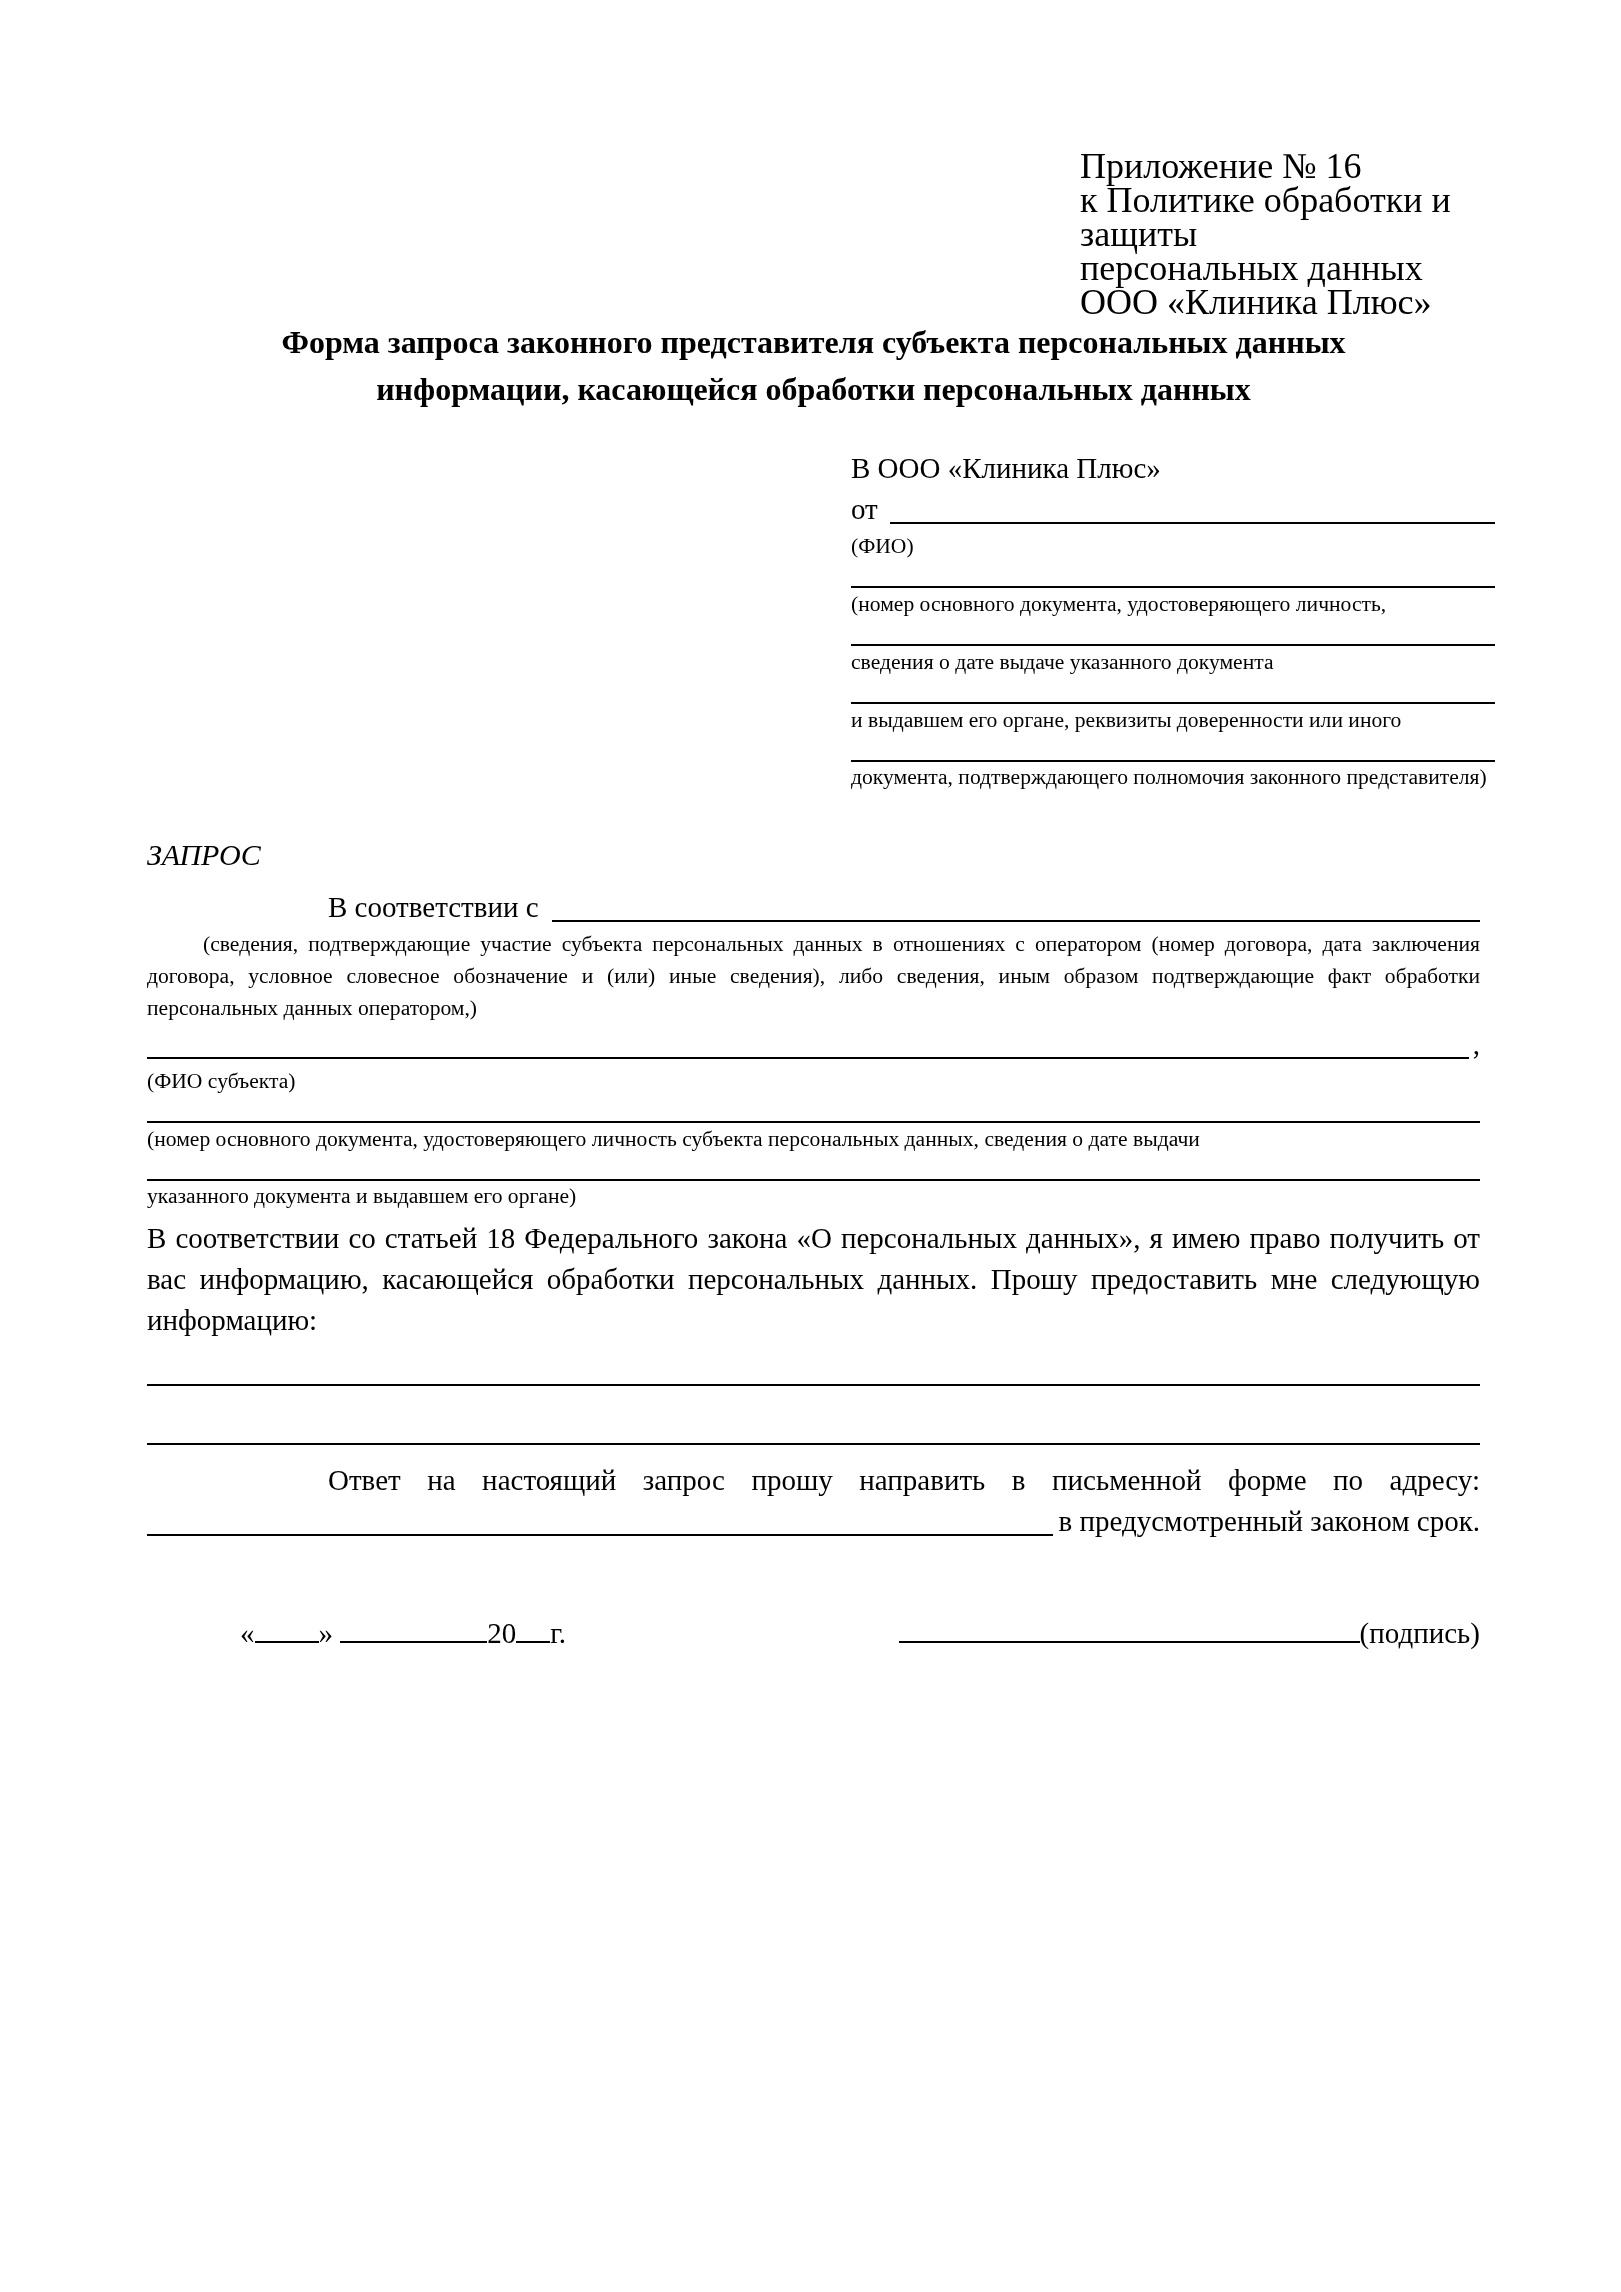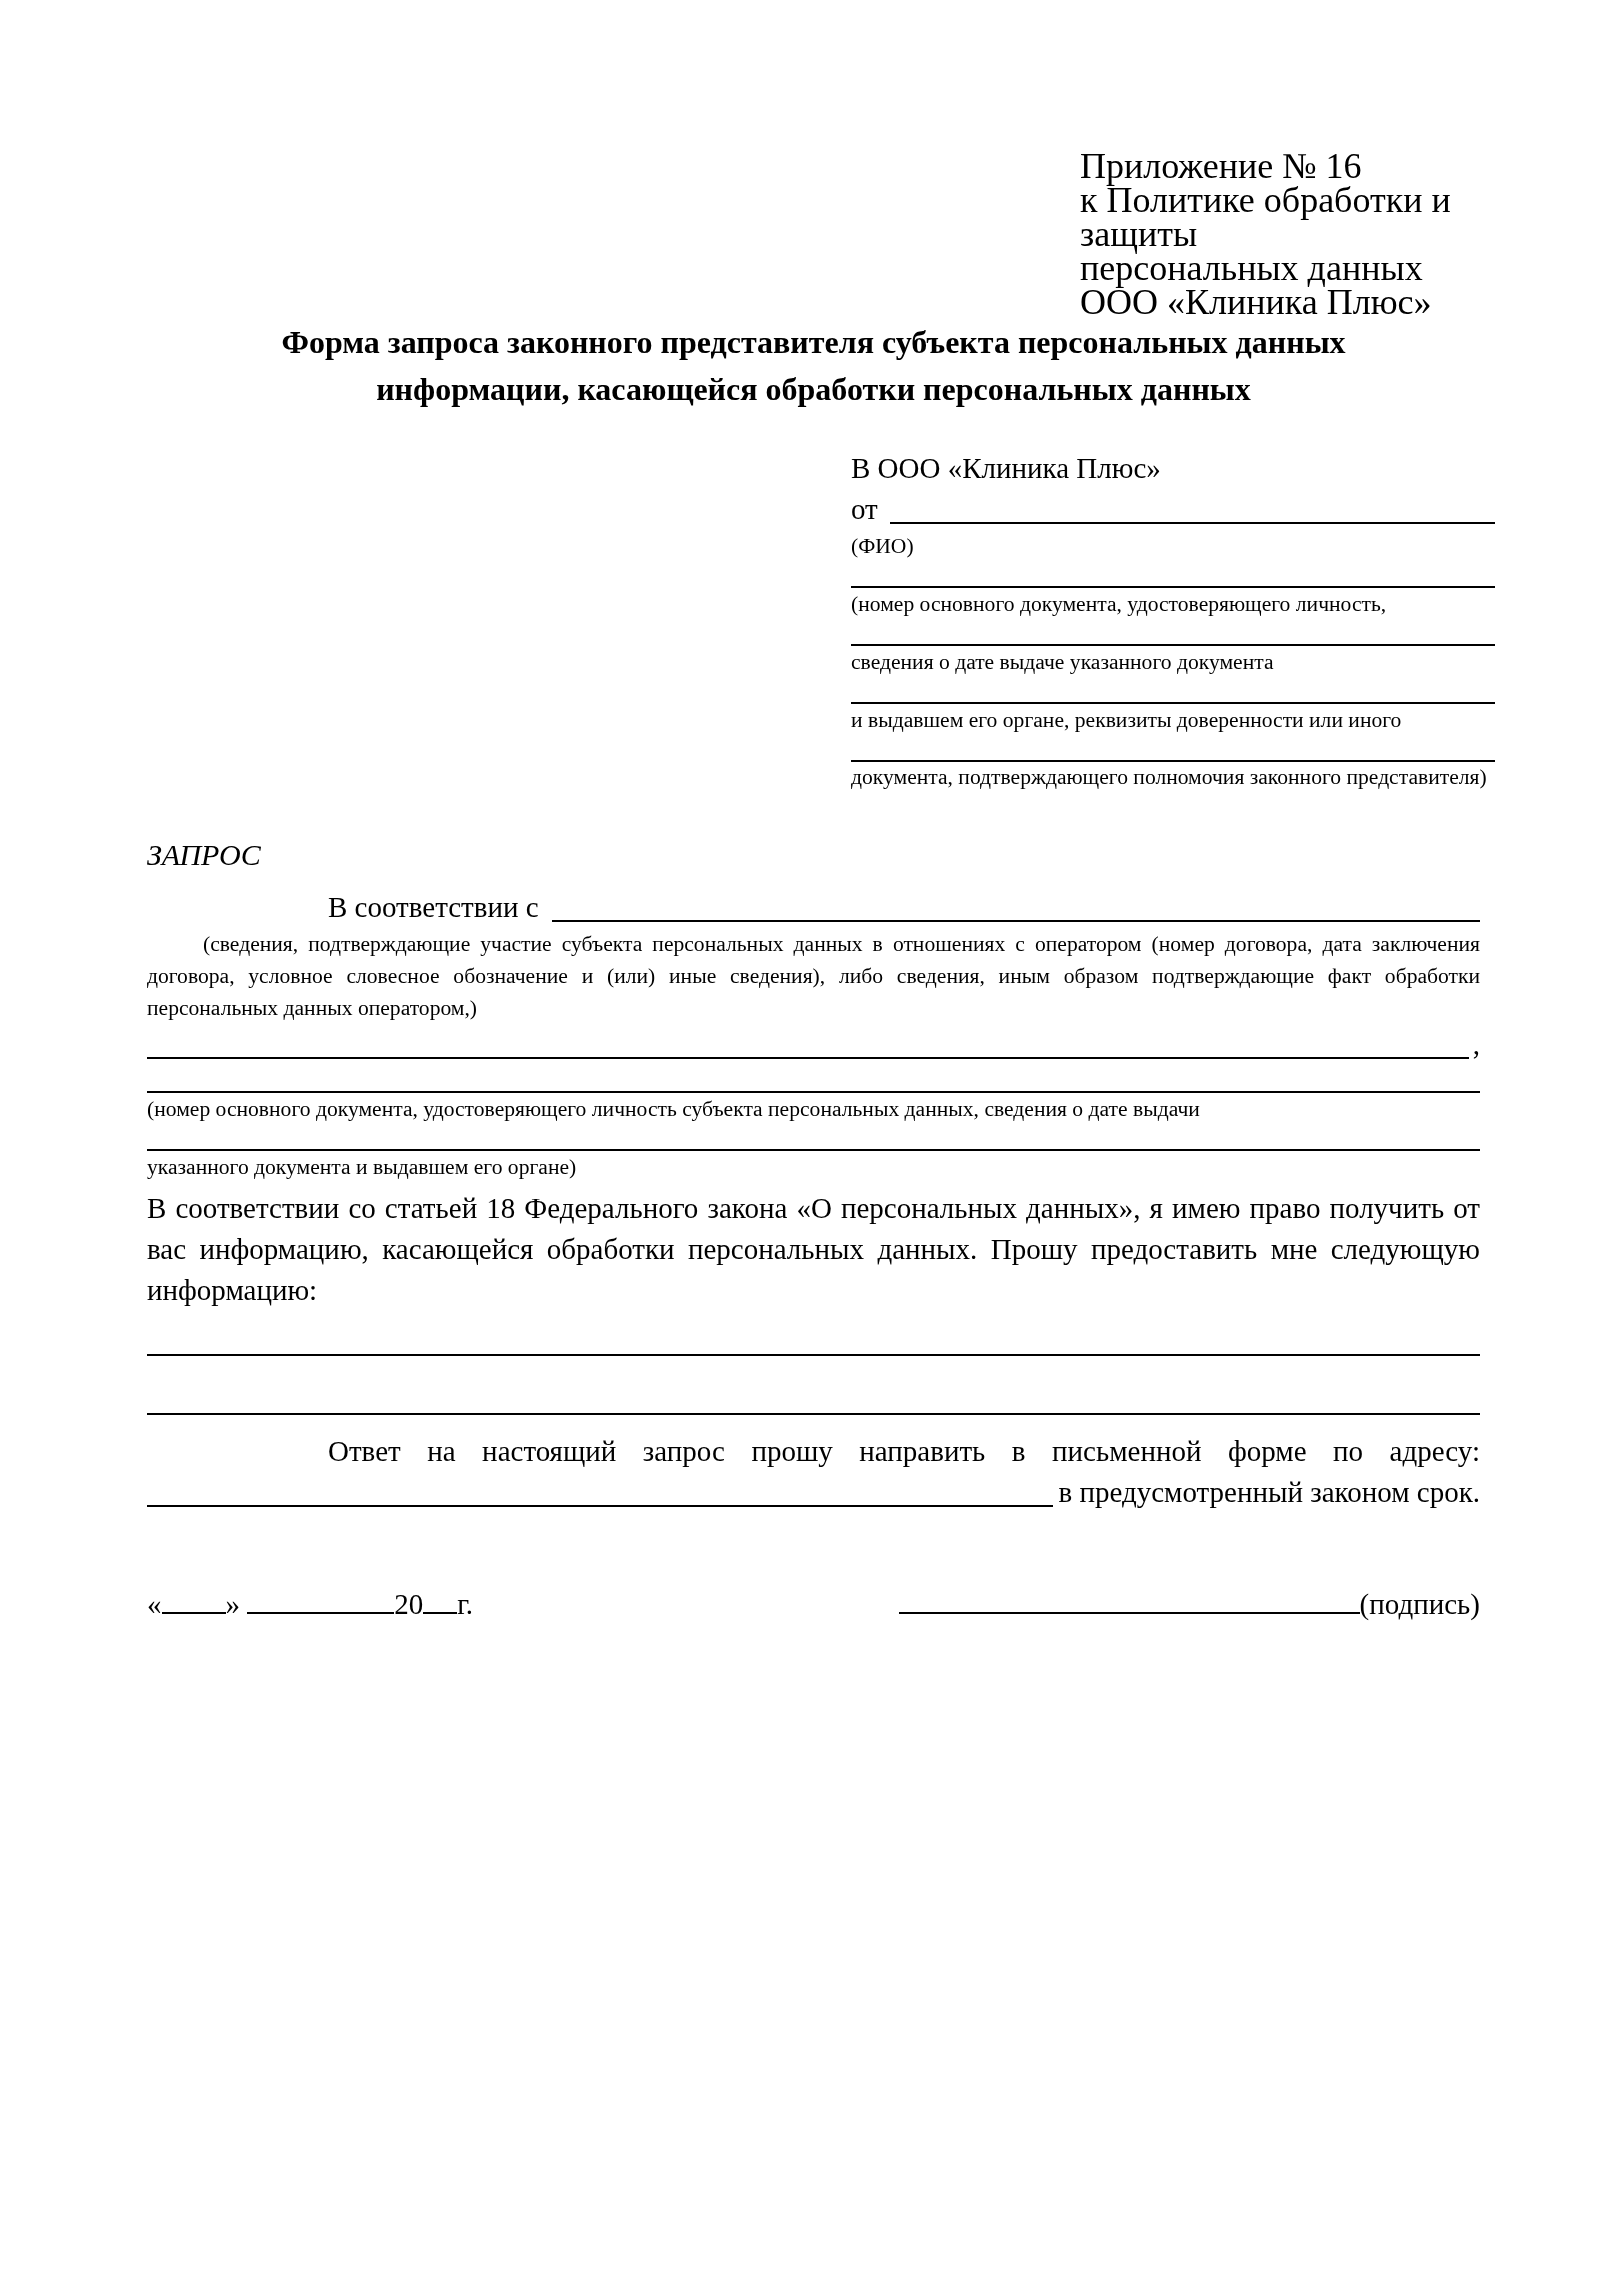--- a/index.html
+++ b/index.html
@@ -89,21 +89,21 @@
   .address-row .tail { margin-left: 5.9px; white-space: nowrap; }
   
   .footer-row {
     margin-top: 71px;
     display: flex;
     justify-content: space-between;
     align-items: baseline;
     font-size: 29px;
     line-height: 41px;
   }
-  .date-group { white-space: nowrap; }
+  .date-group { margin-left: 93px; white-space: nowrap; }
   .sig-group { white-space: nowrap; }
   .iline {
     display: inline-block;
     border-bottom: 2.9px solid #000;
   }
   .iline.day { width: 64px; }
   .iline.month { width: 147px; }
   .iline.year { width: 34px; }
   .iline.sig { width: 461px; }
 </style>
@@ -160,20 +160,21 @@
     <div class="wline"></div>
   </div>
 
   <div class="small-note">(сведения, подтверждающие участие субъекта персональных данных в отношениях с оператором (номер договора, дата заключения договора, условное словесное обозначение и (или) иные сведения), либо сведения, иным образом подтверждающие факт обработки персональных данных оператором,)</div>
 
 
   <div class="comma-row">
     <div class="wline"></div>
     <span class="tail">,</span>
   </div>
+  <div class="caption">(ФИО субъекта)</div>
 
   <div class="field">
     <div class="hr"></div>
     <div class="caption">(номер основного документа, удостоверяющего личность субъекта персональных данных, сведения о дате выдачи</div>
   </div>
 
   <div class="field">
     <div class="hr"></div>
     <div class="caption">указанного документа и выдавшем его органе)</div>
   </div>

